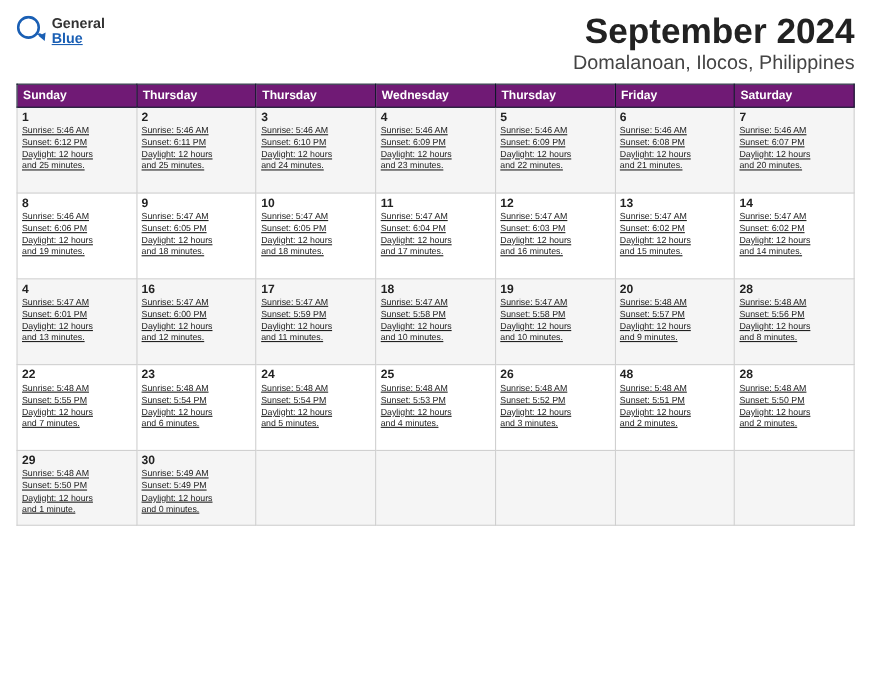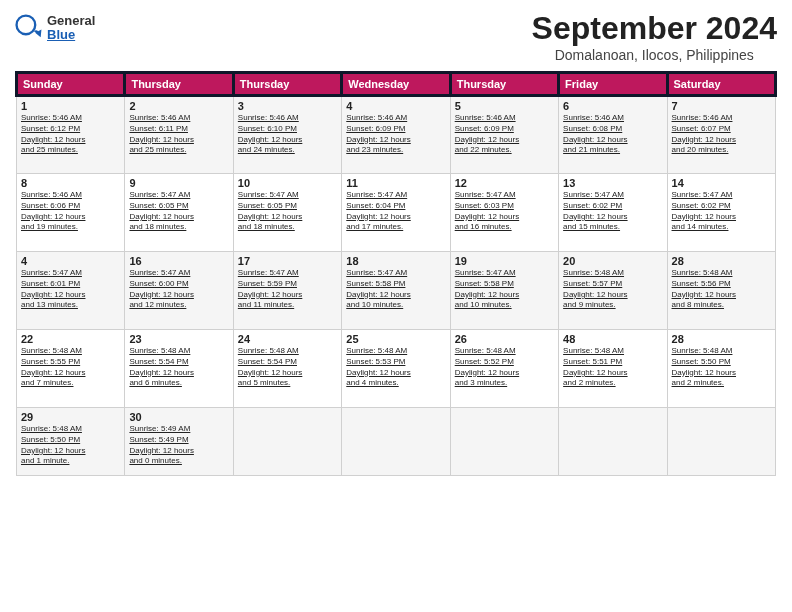--- a/index.html
+++ b/index.html
@@ -35,44 +35,44 @@
       color: #333;
     }
     .logo-text .general { color: #333; }
     .logo-text .blue { color: #1a5fb4; text-decoration: underline; }
     .logo-icon {
       width: 28px;
       height: 28px;
       margin-right: 4px;
     }
     .title-block {
-      text-align: center;
+      text-align: right;
     }
     .month-title {
       font-size: 32px;
       font-weight: bold;
       color: #222;
     }
     .location-title {
-      font-size: 14px;
+      font-size: 18px;
       color: #444;
     }
     table {
       width: 100%;
       border-collapse: collapse;
       table-layout: fixed;
     }
     thead tr th {
-      background-color: #be185d;
+      background-color: #701a75;
       color: #fff;
       font-size: 11px;
       font-weight: bold;
       text-align: left;
       padding: 4px 5px;
-      border: 3px solid #0f172a;
+      border: 1px solid #0f172a;
     }
     tbody tr td {
       vertical-align: top;
       border: 1px solid #d0d0d0;
       padding: 3px 4px;
       font-size: 8.5px;
       color: #222;
       background: #fff;
       height: 78px;
     }

